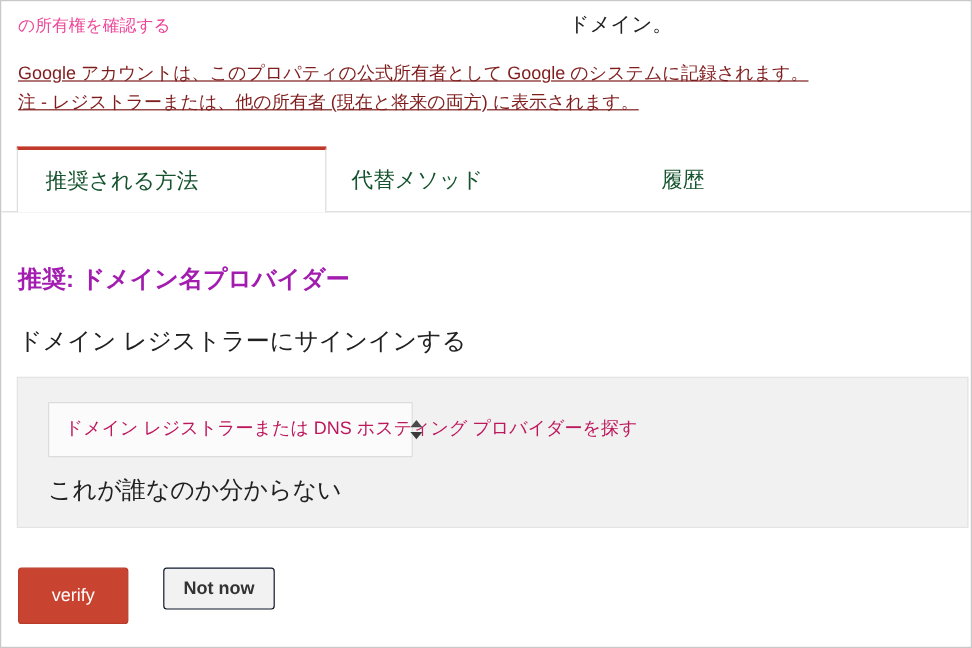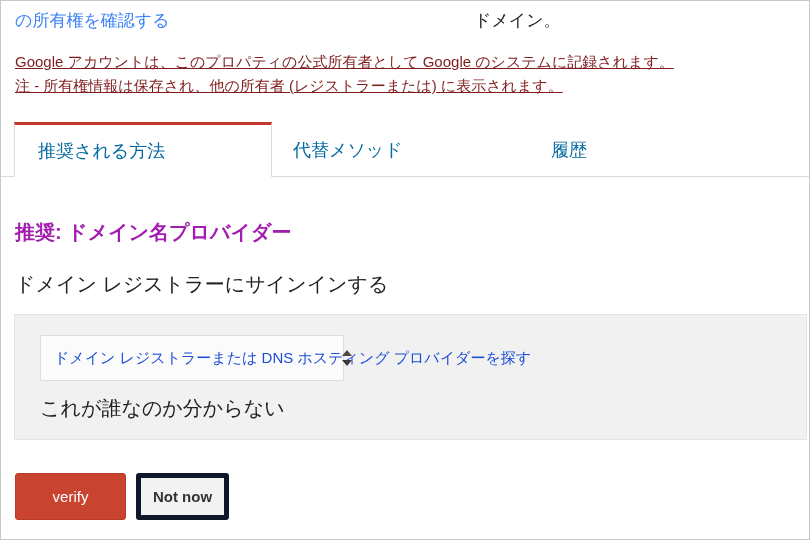--- a/index.html
+++ b/index.html
@@ -27,23 +27,23 @@
     position: absolute;
     left: 0;
     top: 6px;
     width: 810px;
     height: 30px;
   }
   .intro-title {
     position: absolute;
     left: 14px;
     top: 0;
-    font-size: 17px;
+    font-size: 14px;
     line-height: 28px;
-    color: #3b82f6;
+    color: #ec4899;
     white-space: nowrap;
   }
   .intro-more {
     position: absolute;
     left: 473px;
     top: 0;
     font-size: 17px;
     line-height: 28px;
     color: #212121;
     white-space: nowrap;
@@ -76,21 +76,21 @@
     width: 810px;
     height: 1px;
     background: #d9d9d9;
   }
   .tab {
     position: absolute;
     top: 0;
     height: 55px;
     box-sizing: border-box;
     font-size: 18px;
-    color: #0369a1;
+    color: #14532d;
     background: transparent;
     display: flex;
     align-items: center;
     white-space: nowrap;
     cursor: pointer;
   }
   .tab.active {
     left: 13px;
     width: 258px;
     background: #ffffff;
@@ -154,21 +154,21 @@
     border-radius: 1px;
     cursor: pointer;
   }
   .select-label {
     position: absolute;
     left: 13px;
     top: 0;
     height: 44px;
     line-height: 44px;
     font-size: 15px;
-    color: #1d4ed8;
+    color: #be185d;
     white-space: nowrap;
     pointer-events: none;
   }
   .select-arrows {
     position: absolute;
     left: 296px;
     top: 12px;
     width: 20px;
     height: 20px;
     pointer-events: none;
@@ -190,50 +190,50 @@
     border-radius: 3px;
     display: flex;
     align-items: center;
     justify-content: center;
     cursor: pointer;
     white-space: nowrap;
   }
   .btn-verify {
     left: 14px;
     top: 472px;
-    width: 111px;
+    width: 92px;
     height: 47px;
     background: #c94331;
     border: 1px solid #b93c2b;
     color: #ffffff;
   }
   .btn-notnow {
     left: 135px;
     top: 472px;
     width: 93px;
-    height: 47px;
+    height: 35px;
     background: #f2f2f2;
-    border: 5px solid #0f172a;
+    border: 1px solid #0f172a;
     color: #333333;
     font-weight: bold;
   }
 </style>
 </head>
 <body>
 
 <div id="page">
 
   <div class="intro-row">
     <div class="intro-title">の所有権を確認する</div>
     <div class="intro-more">ドメイン。</div>
   </div>
 
   <div class="intro-para">
     <span class="l1">Google アカウントは、このプロパティの公式所有者として Google のシステムに記録されます。</span>
-    <span class="l2">注 - 所有権情報は保存され、他の所有者 (レジストラーまたは) に表示されます。</span>
+    <span class="l2">注 - レジストラーまたは、他の所有者 (現在と将来の両方) に表示されます。</span>
   </div>
 
   <div class="tabbar">
     <div class="tabbar-underline"></div>
     <div class="tab active">
       <span>推奨される方法</span>
     </div>
     <div class="tab t2">
       <span>代替メソッド</span>
     </div>

